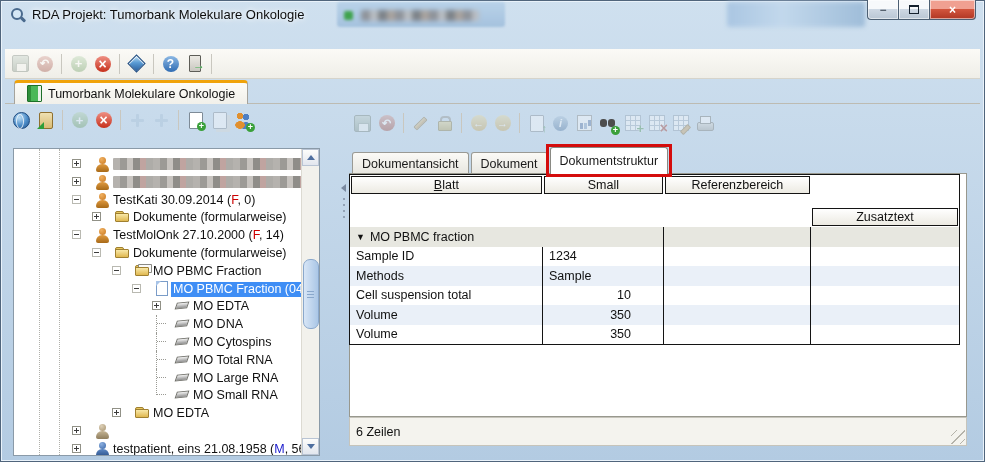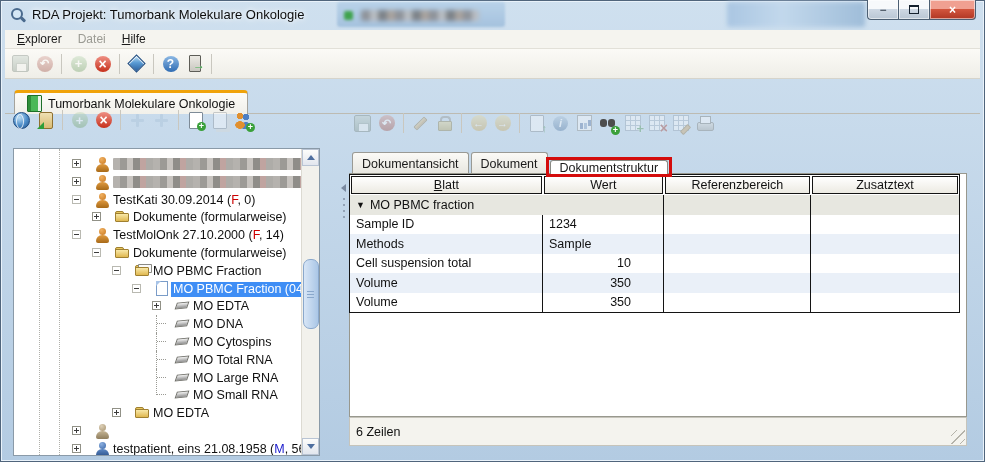--- a/index.html
+++ b/index.html
@@ -77,21 +77,21 @@
   .gridbase::before{content:"";width:14px;height:14px;background:
      linear-gradient(#fff,#fff) , #fff;border:1px solid #8aa0b8;
      background-image:linear-gradient(90deg,transparent 0 4px,#9ab0c6 4px 5px,transparent 5px 9px,#9ab0c6 9px 10px,transparent 10px),
                       linear-gradient(0deg,transparent 0 4px,#9ab0c6 4px 5px,transparent 5px 9px,#9ab0c6 9px 10px,transparent 10px);}
   .ic-table-add-icon::after{content:"+";position:absolute;right:-1px;bottom:-2px;color:#2e9e38;font-size:13px;font-weight:bold;text-shadow:0 0 2px #fff;}
   .ic-table-delete-icon::after{content:"×";position:absolute;right:-1px;bottom:-2px;color:#cc2a1a;font-size:14px;font-weight:bold;text-shadow:0 0 2px #fff;}
   .ic-table-edit-icon::after{content:"";position:absolute;right:0;bottom:2px;width:9px;height:3px;background:#e0a040;border:1px solid #9a7020;border-radius:1px;transform:rotate(-45deg);}
   .ic-print-icon::before{content:"";position:absolute;left:3px;top:9px;width:15px;height:7px;background:linear-gradient(#d8d8d2,#a8a8a2);border:1px solid #77776f;border-radius:2px;}
   .ic-print-icon::after{content:"";position:absolute;left:6px;top:3px;width:9px;height:6px;background:#fff;border:1px solid #77776f;}
   
-  .tabstrip{position:absolute;left:5px;right:5px;top:90px;height:23px;border-bottom:1px solid #bdbbb2;}
+  .tabstrip{position:absolute;left:5px;right:5px;top:80px;height:23px;border-bottom:1px solid #bdbbb2;}
   .ws-tab{position:absolute;left:9px;top:0;height:24px;display:inline-flex;align-items:center;gap:6px;padding:0 12px;
           border:1px solid #a5a39c;border-bottom:none;border-top:3px solid #f0a30a;border-radius:4px 4px 0 0;
           background:linear-gradient(#fdfcf8,#f1f0ea);font-size:12.5px;color:#111;box-sizing:border-box;}
   .book-ico{width:13px;height:15px;border:1px solid #1d6f28;border-radius:1px;
           background:linear-gradient(90deg,#2f8f3a 0 3px,#4ab858 3px 10px,#e9f2e9 10px 13px);}
   
   .tree-toolbar{left:11px;top:106px;height:28px;}
   .treebox{position:absolute;left:13px;top:148px;width:307px;height:308px;background:#fff;border:1px solid #8a9aa8;box-sizing:border-box;overflow:hidden;padding-left:48px;}
   .guide{position:absolute;top:0;bottom:0;width:1px;border-left:1px dotted #b0b0aa;}
   .trow{position:absolute;height:18px;left:0;right:18px;font-size:12.5px;color:#111;white-space:nowrap;}
@@ -129,21 +129,21 @@
   .sb-thumb{position:absolute;left:1px;width:14px;border:1px solid #8aa8cc;border-radius:7px;background:linear-gradient(90deg,#d8e6f6,#aac6e6);}
   .sb-thumb::after{content:"";position:absolute;left:3px;top:50%;width:7px;height:1px;background:#8aa8cc;box-shadow:0 -3px 0 #8aa8cc,0 3px 0 #8aa8cc;}
   .splitter-arrow{position:absolute;left:340px;top:184px;width:7px;height:40px;}
   .splitter-arrow::before{content:"";position:absolute;top:0;left:1px;border-right:5px solid #7a8aa0;border-top:4px solid transparent;border-bottom:4px solid transparent;}
   .splitter-arrow::after{content:"";position:absolute;left:3px;top:14px;width:2px;height:2px;background:#92a2b6;box-shadow:0 6px 0 #92a2b6,0 12px 0 #92a2b6,0 18px 0 #92a2b6;}
   
   .doc-toolbar{left:352px;top:110px;height:26px;}
   .doctabs{position:absolute;left:352px;top:147px;height:27px;display:flex;align-items:flex-end;gap:2px;}
   .dtab{position:relative;display:flex;align-items:center;height:22px;padding:0 9px;font-size:12.5px;color:#1a1a1a;
         background:linear-gradient(#fbfaf6,#e7e6e0);border:1px solid #9a9a94;border-bottom:none;border-radius:3px 3px 0 0;box-sizing:border-box;}
-  .dtab.active{height:14px;background:#fff;border-color:#8a8a84;z-index:3;}
+  .dtab.active{height:27px;background:#fff;border-color:#8a8a84;z-index:3;}
   .hlbox{position:absolute;inset:-4px -5px -3px -5px;border:3px solid #d40c0c;z-index:5;pointer-events:none;}
   .contentbox{position:absolute;left:349px;top:173px;width:618px;height:244px;background:#fff;border:1px solid #98988e;box-sizing:border-box;z-index:1;}
   .dtable{position:absolute;left:-1px;top:0px;width:609px;border:1px solid #141414;background:#fff;}
   .thead{display:flex;background:#fff;padding:1px;gap:2px;}
   .th{height:18px;display:flex;align-items:center;justify-content:center;font-size:12.5px;color:#111;
       border:1px solid #141414;background:linear-gradient(#ffffff,#eceae2);box-sizing:border-box;}
   .trowt{display:flex;height:19.5px;align-items:center;font-size:12.5px;color:#111;}
   .td{height:100%;display:flex;align-items:center;box-sizing:border-box;padding:0 6px;overflow:hidden;white-space:nowrap;}
   .td.sepr{border-right:1px solid #141414;}
   .td.num{justify-content:flex-end;padding-right:32px;}
@@ -169,25 +169,20 @@
     <div class="blur2"></div>
     <div class="winbtns">
       <div class="wbtn min">−</div>
       <div class="wbtn max">
           <span class="sq"></span>
         </div>
       <div class="wbtn close">×</div>
     </div>
   </div>
 
-  <div class="menubar" id="menubar">
-      <span class="menu-item"><u>E</u>xplorer</span>
-      <span class="menu-item dis">Datei</span>
-      <span class="menu-item"><u>H</u>ilfe</span>
-    </div>
 
   <div class="toolbar" id="main-toolbar">
       <span class="ic ic-save-icon dis"></span>
       <span class="ic ic-undo-icon dis"></span>
       <span class="tsep"></span>
       <span class="ic ic-add-icon dis"></span>
       <span class="ic ic-delete-icon"></span>
       <span class="tsep"></span>
       <span class="ic ic-diamond-icon"></span>
       <span class="tsep"></span>
@@ -350,23 +345,23 @@
       <div class="dtab active">
         <span>Dokumentstruktur</span>
         <div class="hlbox"></div>
       </div>
     </div>
 
   <div class="contentbox">
     <div class="dtable" id="dtable">
         <div class="thead">
           <div class="th" style="width: 192px;"><u>B</u>latt</div>
-          <div class="th" style="width: 120px;">Wert</div>
+          <div class="th" style="width: 120px;">Small</div>
           <div class="th" style="width: 146px;">Referenzbereich</div>
-          <div class="th" style="width: 147px;">Zusatztext</div>
+          <div class="th" style="width: 147px; margin-top: 32px;">Zusatztext</div>
         </div>
         <div class="trowt grouprow">
           <div class="td sepr" style="width: 314px;">
             <span class="grp-arrow">▼</span>
             <span>MO PBMC fraction</span>
           </div>
           <div class="td sepr" style="width: 147px;"></div>
           <div class="td" style="width: 147px;"></div>
         </div>
         <div class="trowt">

